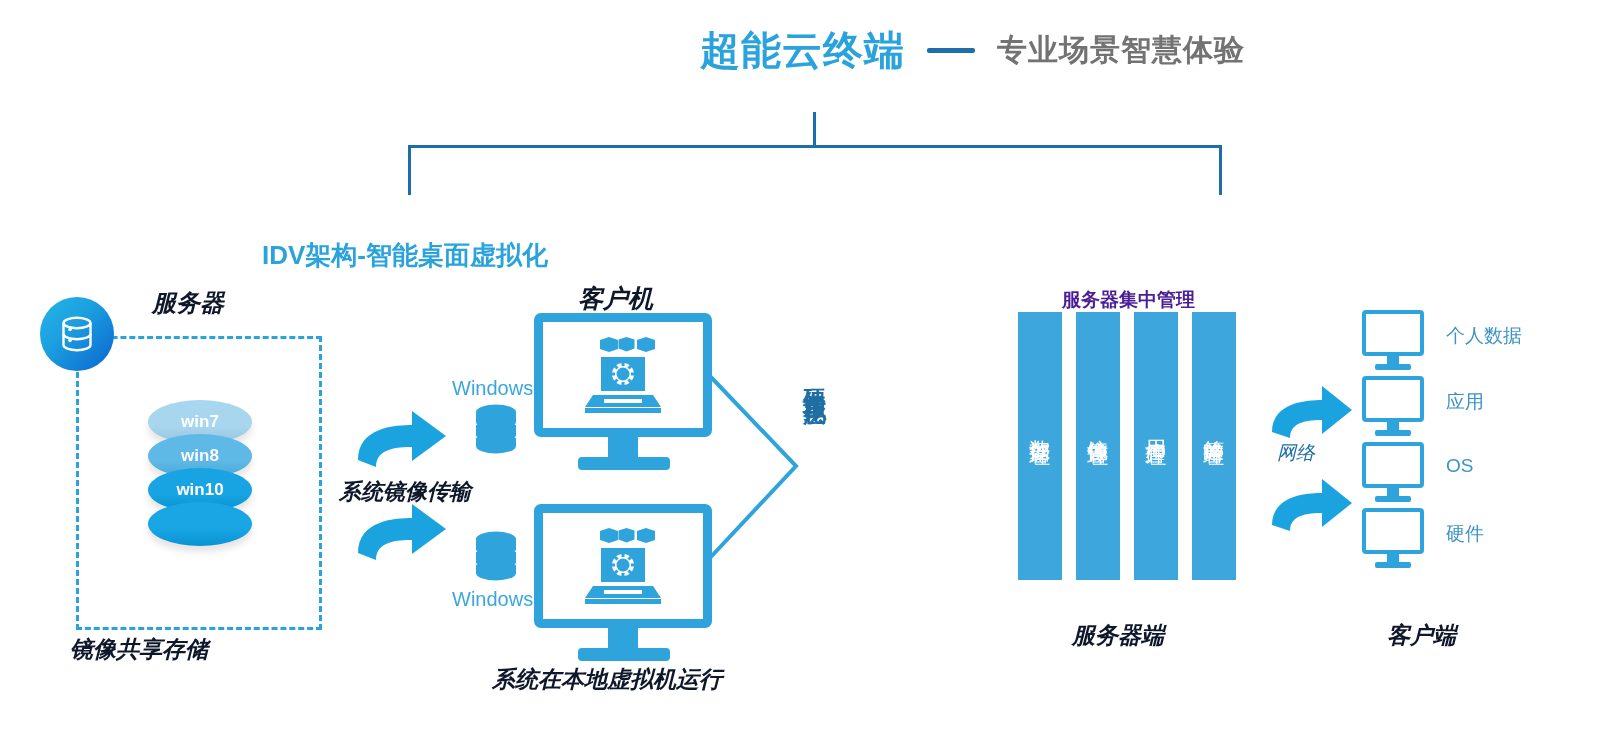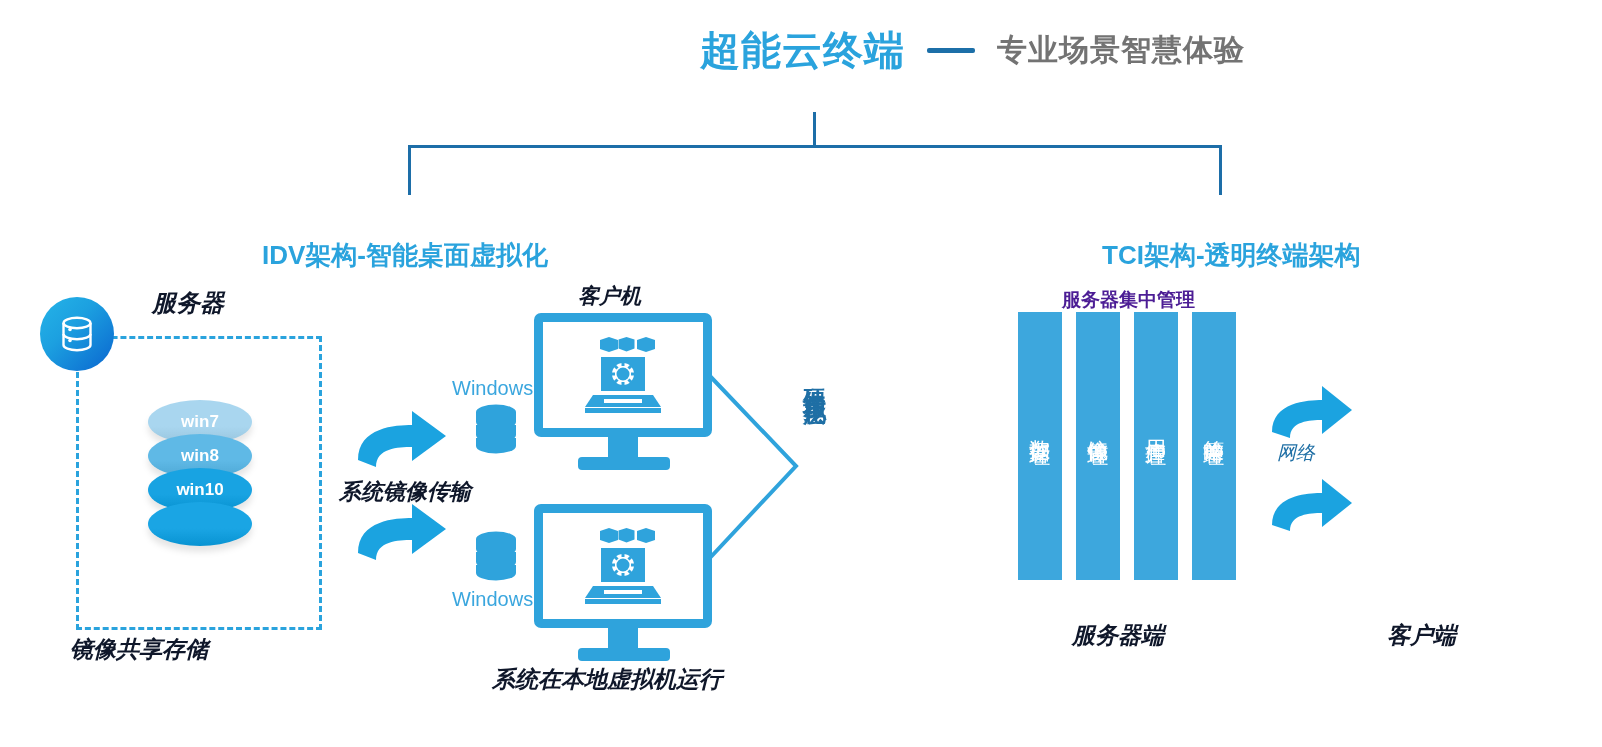--- a/index.html
+++ b/index.html
@@ -108,21 +108,20 @@
     <span class="title-dash"></span>
     <span class="title-sub">专业场景智慧体验</span>
   </div>
 
   <div class="abs conn" style="left:813px;top:112px;width:3px;height:35px;"></div>
   <div class="abs conn" style="left:408px;top:145px;width:814px;height:3px;"></div>
   <div class="abs conn" style="left:408px;top:145px;width:3px;height:50px;"></div>
   <div class="abs conn" style="left:1219px;top:145px;width:3px;height:50px;"></div>
 
   <div class="abs branch-head" style="left:262px;top:218px;">IDV架构-智能桌面虚拟化</div>
-  <div class="abs branch-head" style="left:1102px;top:218px;">TCI架构-透明终端架构</div>
 
   <div class="abs dashed-box" style="left:76px;top:336px;width:240px;height:288px;"></div>
 
   <div class="abs server-circle" style="left:40px;top:297px;">
     <svg width="38" height="40" viewBox="0 0 38 40">
       <ellipse cx="19" cy="9" rx="13.5" ry="5.2" fill="none" stroke="#ffffff" stroke-width="2.4"></ellipse>
       <path d="M5.5 9 V31 a13.5 5.2 0 0 0 27 0 V9" fill="none" stroke="#ffffff" stroke-width="2.4"></path>
       <path d="M5.5 20 a13.5 5.2 0 0 0 27 0" fill="none" stroke="#ffffff" stroke-width="2.4"></path>
       <circle cx="12" cy="15.5" r="1.8" fill="#ffffff"></circle>
       <circle cx="12" cy="26.5" r="1.8" fill="#ffffff"></circle>
@@ -168,21 +167,21 @@
   </svg>
 
   <div class="abs win-label" style="left:452px;top:588px;">Windows</div>
   <svg class="abs" style="left:468px;top:530px;" width="56" height="52" viewBox="0 0 56 52">
     <ellipse cx="28" cy="9" rx="20" ry="7.5" fill="#2fa3dc"></ellipse>
     <path d="M8 9 v10 a20 7.5 0 0 0 40 0 V9" fill="#2fa3dc"></path>
     <path d="M8 22 v10 a20 7.5 0 0 0 40 0 V22" fill="#2fa3dc"></path>
     <path d="M8 35 v8 a20 7.5 0 0 0 40 0 V35" fill="#2fa3dc"></path>
   </svg>
 
-  <div class="abs lbl-italic" style="left:578px;top:282px;font-size:21px;">客户机</div>
+  <div class="abs lbl-italic" style="left:578px;top:282px;font-size:25px;">客户机</div>
 
   <div class="abs mon-frame" style="left:534px;top:313px;width:178px;height:124px;"></div>
   <div class="abs mon-neck" style="left:608px;top:437px;width:30px;height:22px;"></div>
   <div class="abs mon-base" style="left:578px;top:457px;width:92px;height:13px;"></div>
   <svg class="abs" style="left:571px;top:337px;" width="104" height="78" viewBox="0 0 104 78">
     <g fill="#2fa3dc">
       <path d="M29 3 l9 -3 l9 3 v9 l-9 3 l-9 -3 z"></path>
       <path d="M47.5 0.5 l8 -2.5 v0 l8 2.5 v9 l-8 3 l-8 -3 z" transform="translate(0,2)"></path>
       <path d="M66 3 l9 -3 l9 3 v9 l-9 3 l-9 -3 z"></path>
     </g>
@@ -262,16 +261,34 @@
 
   <div class="abs lbl-italic" style="left:1072px;top:620px;font-size:23px;">服务器端</div>
 
   <svg class="abs" style="left:1268px;top:380px;" width="88" height="165" viewBox="0 0 88 165">
     <path d="M4 52 C4 22 40 20 54 20 L54 6 L84 30 L54 54 L54 40 C42 40 22 41 22 58 Z" fill="#1ba3e0"></path>
     <path d="M4 145 C4 115 40 113 54 113 L54 99 L84 123 L54 147 L54 133 C42 133 22 134 22 151 Z" fill="#1ba3e0"></path>
   </svg>
 
   <div class="abs net-label" style="left:1277px;top:440px;">网络</div>
 
+  <div class="abs" id="client-layers" style="left:1362px;top:310px;width:200px;height:270px;">
+      <div class="mon-thin abs" style="left: 0px; top: 0px; width: 62px; height: 46px;"></div>
+      <div class="mon-thin-neck abs" style="left: 25px; top: 46px; width: 12px; height: 8px;"></div>
+      <div class="mon-thin-base abs" style="left: 13px; top: 54px; width: 36px; height: 6px;"></div>
+      <div class="right-label abs" style="left: 84px; top: 13px;">个人数据</div>
+      <div class="mon-thin abs" style="left: 0px; top: 66px; width: 62px; height: 46px;"></div>
+      <div class="mon-thin-neck abs" style="left: 25px; top: 112px; width: 12px; height: 8px;"></div>
+      <div class="mon-thin-base abs" style="left: 13px; top: 120px; width: 36px; height: 6px;"></div>
+      <div class="right-label abs" style="left: 84px; top: 79px;">应用</div>
+      <div class="mon-thin abs" style="left: 0px; top: 132px; width: 62px; height: 46px;"></div>
+      <div class="mon-thin-neck abs" style="left: 25px; top: 178px; width: 12px; height: 8px;"></div>
+      <div class="mon-thin-base abs" style="left: 13px; top: 186px; width: 36px; height: 6px;"></div>
+      <div class="right-label abs" style="left: 84px; top: 145px;">OS</div>
+      <div class="mon-thin abs" style="left: 0px; top: 198px; width: 62px; height: 46px;"></div>
+      <div class="mon-thin-neck abs" style="left: 25px; top: 244px; width: 12px; height: 8px;"></div>
+      <div class="mon-thin-base abs" style="left: 13px; top: 252px; width: 36px; height: 6px;"></div>
+      <div class="right-label abs" style="left: 84px; top: 211px;">硬件</div>
+    </div>
 
   <div class="abs lbl-italic" style="left:1358px;top:620px;font-size:23px;margin-left:29px;">客户端</div>
 
 </div>
 
 </body></html>

